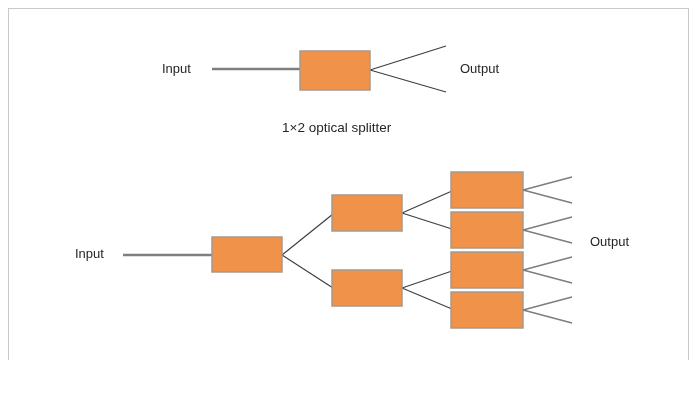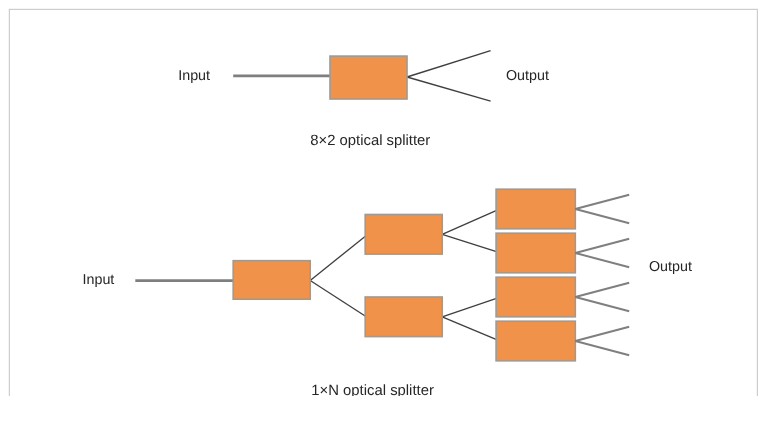--- a/index.html
+++ b/index.html
@@ -112,18 +112,17 @@
       </g>
       <g>
         <line class="fan-line" x1="523" y1="310" x2="572" y2="297"></line>
         <line class="fan-line" x1="523" y1="310" x2="572" y2="323"></line>
       </g>
     </g>
   </svg>
 
   <div class="label" style="left:162px; top:61px;">Input</div>
   <div class="label" style="left:460px; top:61px;">Output</div>
-  <div class="caption" style="left:282px; top:119px;">8×2 optical splitter</div>
+  <div class="caption" style="left:282px; top:119px;">1×2 optical splitter</div>
 
   <div class="label" style="left:75px; top:246px;">Input</div>
   <div class="label" style="left:590px; top:234px;">Output</div>
-  <div class="caption" style="left:283px; top:346px;">1×N optical splitter</div>
 </div>
 
 </body></html>

